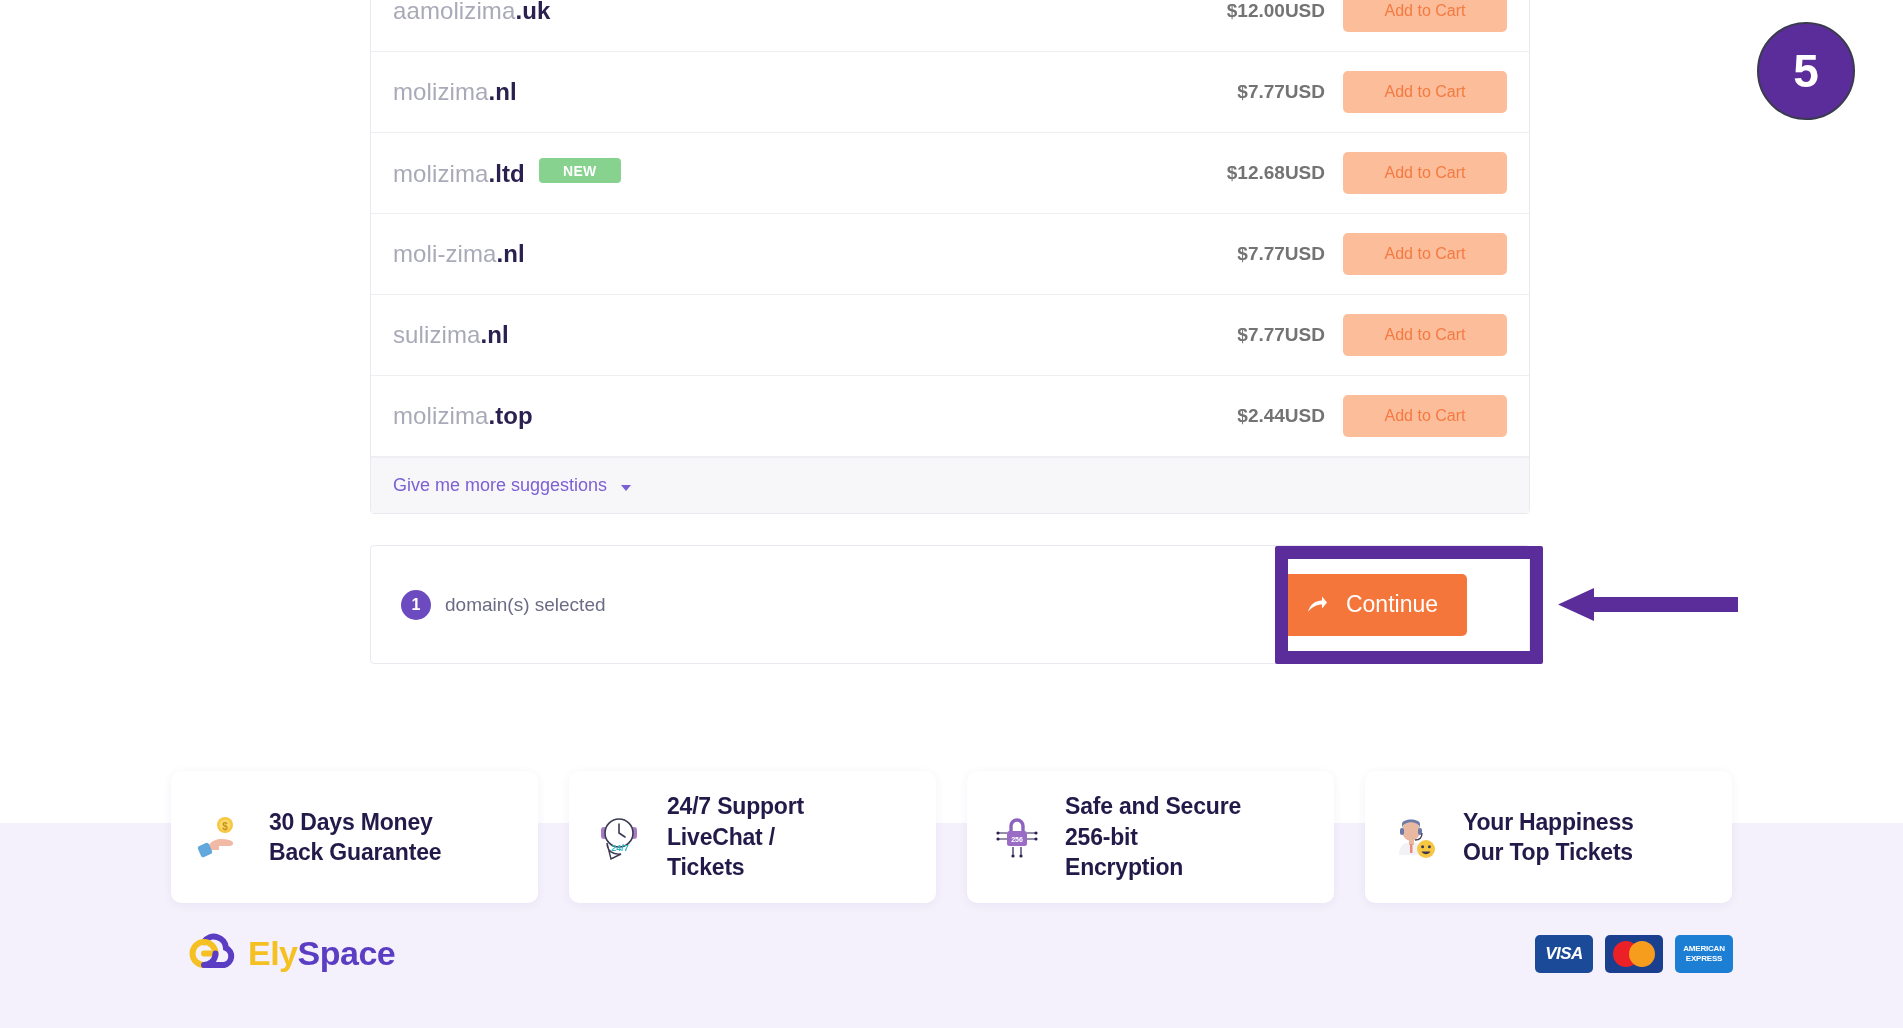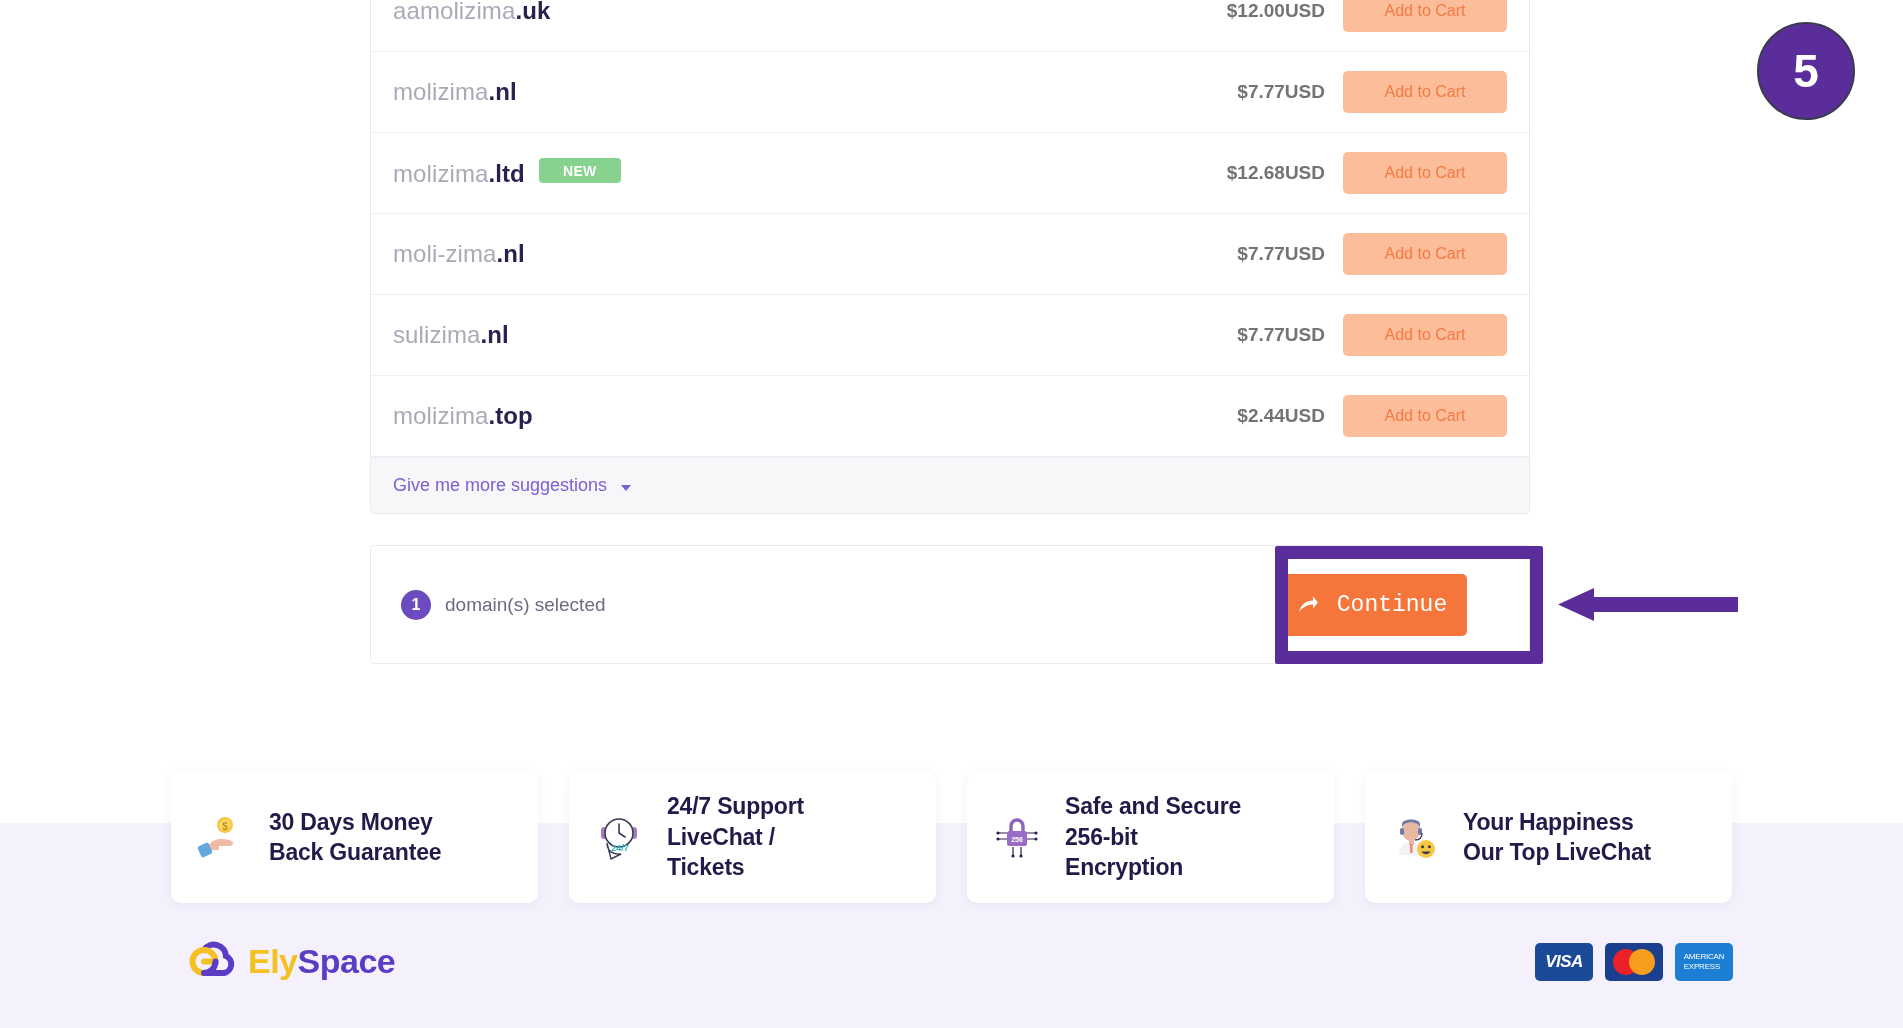--- a/index.html
+++ b/index.html
@@ -120,21 +120,21 @@
   }
   .selected-text { font-size: 19px; color: #6b6b85; }
   .select-spacer { flex: 1; }
   .continue-btn {
     width: 190px; height: 62px;
     background: #f4763a;
     border: none;
     border-radius: 5px;
     color: #ffffff;
     font-size: 23px;
-    font-family: Liberation Mono, monospace;
+    font-family: Liberation Sans, sans-serif;
     display: flex; align-items: center; justify-content: center;
     gap: 18px;
     cursor: pointer;
     margin-right: 32px;
   }
   .continue-btn svg { flex: none; }
 
   
   .annot-box {
     position: absolute;
@@ -191,21 +191,21 @@
   .feature-icon { width: 56px; height: 56px; flex: none; display:flex; align-items:center; justify-content:center; }
   .feature-text {
     font-size: 23px;
     font-weight: 700;
     color: #231a49;
     line-height: 1.32;
     letter-spacing: -.2px;
   }
   .footer-bottom {
     position: absolute;
-    left: 0; bottom: 4px;
+    left: 0; bottom: 12px;
     width: 1903px; height: 125px;
     display: flex;
     align-items: center;
     padding: 0 170px;
   }
   .logo { display: flex; align-items: center; gap: 4px; }
   .logo-text { font-size: 34px; font-weight: 700; letter-spacing: -.5px; }
   .logo-ely { color: #f5c022; }
   .logo-space { color: #5b3dc4; }
   .footer-spacer { flex: 1; }
@@ -213,21 +213,21 @@
   .pay-card {
     width: 58px; height: 38px;
     border-radius: 5px;
     display: flex; align-items: center; justify-content: center;
     overflow: hidden;
   }
   .pay-visa { background: #1a4a98; }
   .pay-mc { background: #1a3f8f; }
   .pay-amex { background: #1c7fd4; }
   .visa-txt { color: #fff; font-size: 17px; font-weight: 700; font-style: italic; letter-spacing: -.5px; }
-  .amex-txt { color: #fff; font-size: 8px; font-weight: 400; line-height: 1.15; text-align: left; letter-spacing: -.2px; }
+  .amex-txt { color: #fff; font-size: 8px; font-weight: 700; line-height: 1.15; text-align: center; letter-spacing: -.2px; }
   .mc-circles { position: relative; width: 42px; height: 26px; }
   .mc-c { position: absolute; top: 0; width: 26px; height: 26px; border-radius: 50%; }
   .mc-red { left: 0; background: #eb2127; }
   .mc-ora { right: 0; background: #f79d1e; }
 </style>
 </head>
 <body>
 
 <div class="page">
 
@@ -384,21 +384,21 @@
           <path d="M33 22 C33 28, 29 29, 26 29" stroke="#3a3a52" stroke-width="1.3" fill="none"></path>
           <rect x="21" y="33" width="2.5" height="9" fill="#e88b7d"></rect>
           <circle cx="37" cy="38" r="9" fill="#f7c744"></circle>
           <circle cx="33.6" cy="35.8" r="1.5" fill="#3a3a52"></circle>
           <circle cx="40.4" cy="35.8" r="1.5" fill="#3a3a52"></circle>
           <path d="M32.5 40.5 C34.5 44, 39.5 44, 41.5 40.5 Z" fill="#3a3a52"></path>
         </svg>
       </div>
       <div class="feature-text">
         <div>Your Happiness</div>
-        <div>Our Top LiveChat</div>
+        <div>Our Top Tickets</div>
       </div>
     </div>
   </div>
 
   <div class="footer-bottom">
     <div class="logo">
       <svg width="74" height="48" viewBox="0 0 74 48">
         <path d="M34 12 a12 12 0 0 1 22 6 a9 9 0 0 1 -2 17 h-20" fill="none" stroke="#5b3dc4" stroke-width="6" stroke-linecap="round"></path>
         <path d="M34 35 a11.5 11.5 0 1 1 11.5 -11.5 h-11.5" fill="none" stroke="#f5c022" stroke-width="6" stroke-linecap="round"></path>
         <path d="M34 35 a11.5 11.5 0 0 0 11.5 -11.5" fill="none" stroke="#5b3dc4" stroke-width="6" stroke-linecap="round"></path>

